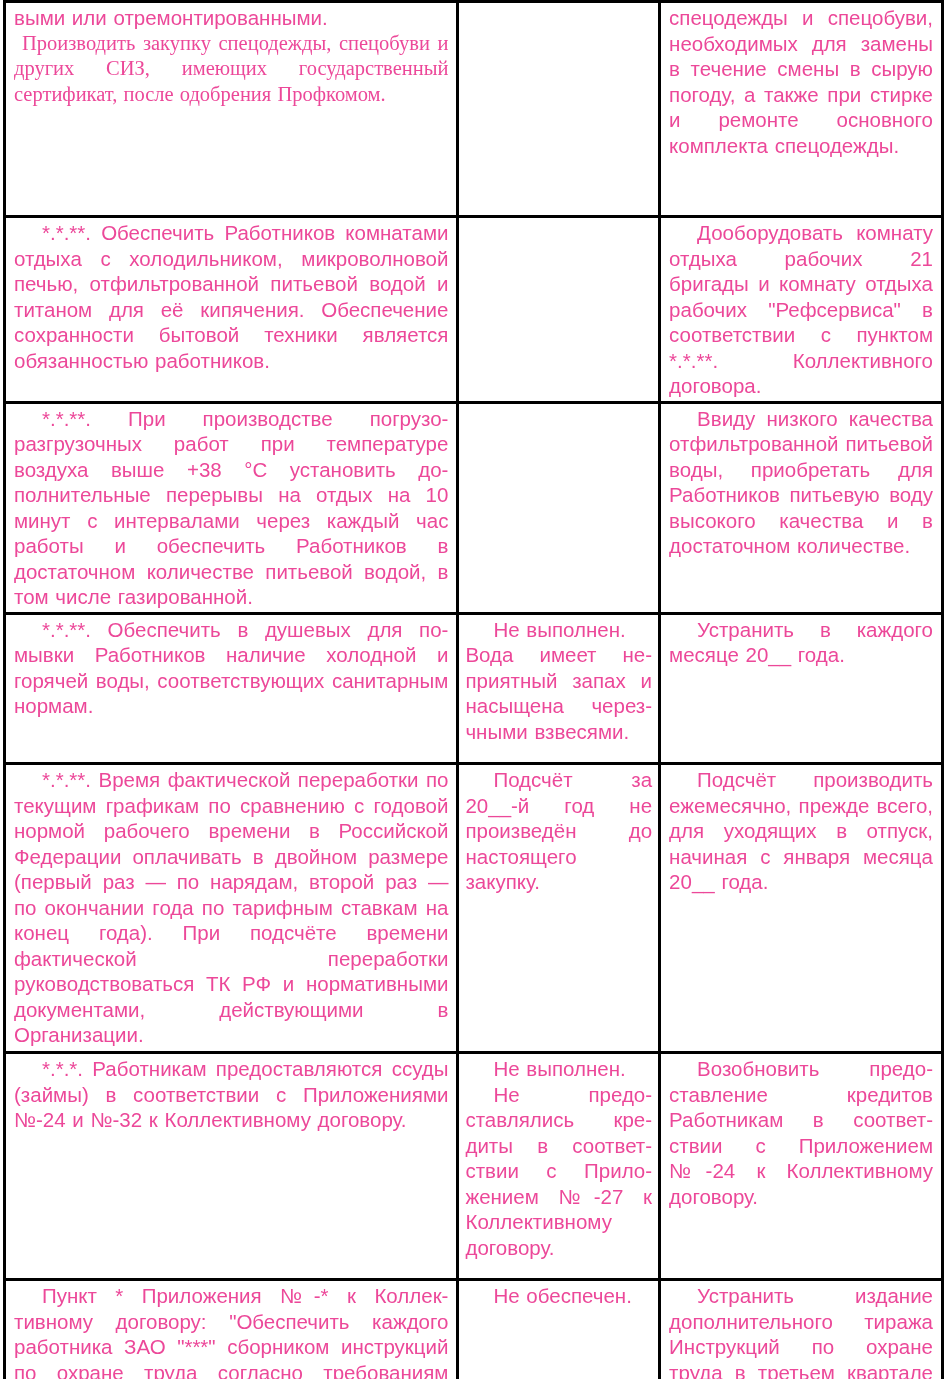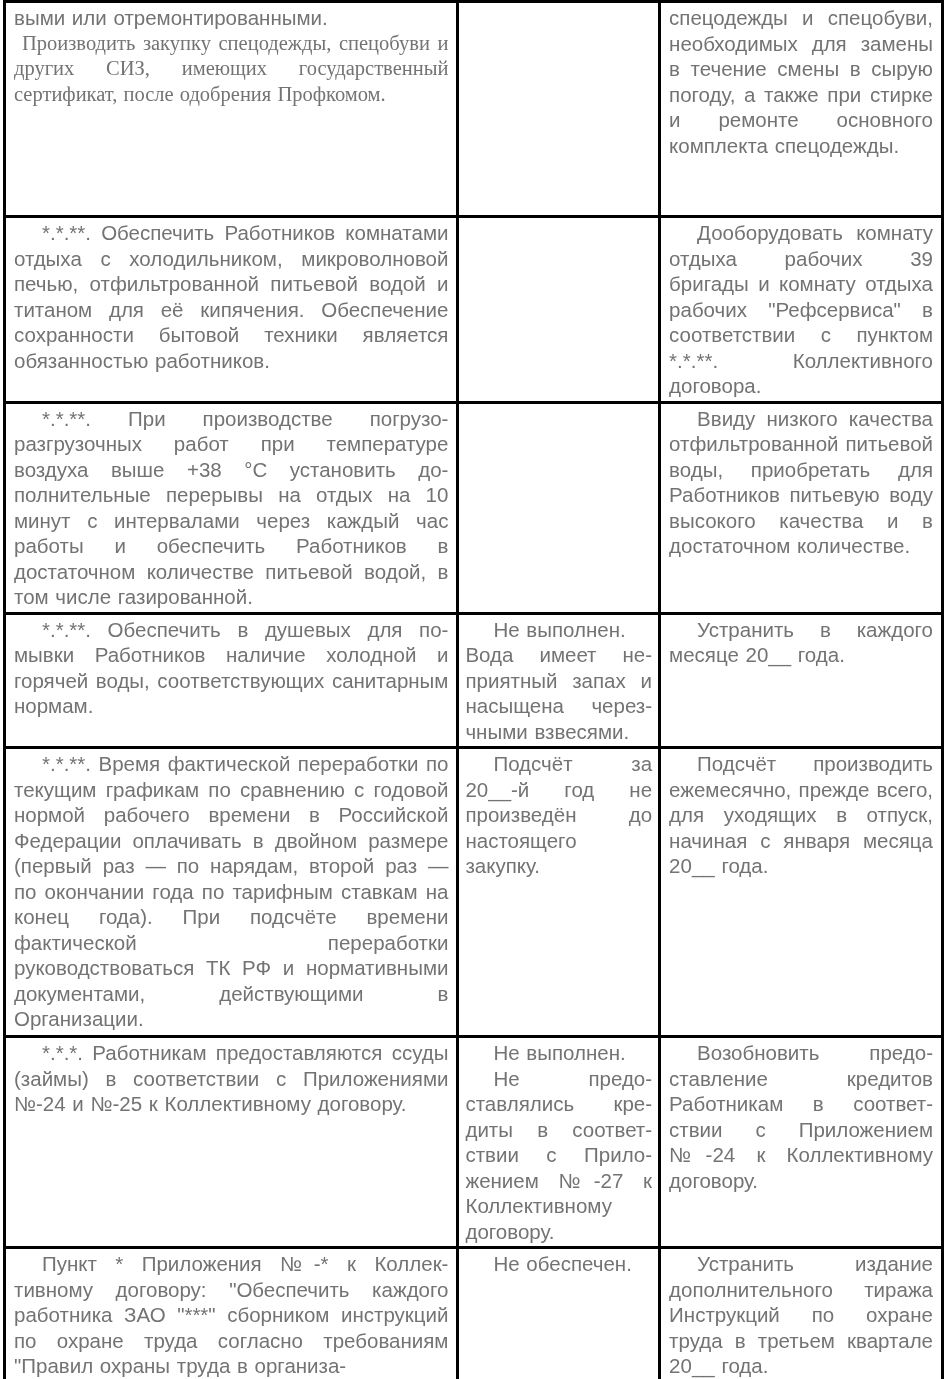--- a/index.html
+++ b/index.html
@@ -7,40 +7,40 @@
     padding: 0;
     background: #ffffff;
   }
   #page {
     position: relative;
     width: 947px;
     height: 1379px;
     overflow: hidden;
     background: #ffffff;
     font-family: "Liberation Sans", "DejaVu Sans", sans-serif;
-    color: #737373;
+    color: #ec4899;
   }
   table.doc-table {
     border-collapse: collapse;
     table-layout: fixed;
     width: 941px;
     margin-left: 3px;
   }
   table.doc-table col.w1 { width: 452px; }
   table.doc-table col.w2 { width: 201px; }
   table.doc-table col.w3 { width: 282px; }
   table.doc-table td {
     border: 3px solid #000000;
     vertical-align: top;
     padding: 2px 8px 2px 8px;
     overflow: hidden;
     font-size: 20.5px;
     line-height: 25.5px;
   }
-  table.doc-table td.col2 { padding: 2px 6px 2px 6px; }
+  table.doc-table td.col2 { padding: 2px 6px 18px 6px; }
   
   tbody tr:nth-child(1) { height: 215px; }
   tbody tr:nth-child(2) { height: 177px; }
   tbody tr:nth-child(3) { height: 211px; }
   tbody tr:nth-child(4) { height: 131px; }
   tbody tr:nth-child(5) { height: 289px; }
   tbody tr:nth-child(6) { height: 207px; }
   tbody tr:nth-child(7) { height: 126px; }
   p.para {
     margin: 0;
@@ -71,21 +71,21 @@
           <td class="col3">
             <p class="para">спецодежды и спецобуви, необходи­мых для замены в те­чение смены в сырую погоду, а также при стирке и ремонте ос­новного комплекта спецодежды.</p>
           </td>
         </tr>
         <tr>
           <td class="col1">
             <p class="para ind2">*.*.**. Обеспечить Работников комна­тами отдыха с холодильником, микро­волновой печью, отфильтрованной пи­тьевой водой и титаном для её кипяче­ния. Обеспечение сохранности бытовой техники является обязанностью работ­ников.</p>
           </td>
           <td class="col2"></td>
           <td class="col3">
-            <p class="para ind2">Дооборудовать ком­нату отдыха рабочих 39 бригады и комнату от­дыха рабочих "Рефсер­виса" в соответствии с пунктом *.*.**. Коллек­тивного договора.</p>
+            <p class="para ind2">Дооборудовать ком­нату отдыха рабочих 21 бригады и комнату от­дыха рабочих "Рефсер­виса" в соответствии с пунктом *.*.**. Коллек­тивного договора.</p>
           </td>
         </tr>
         <tr>
           <td class="col1">
             <p class="para ind2">*.*.**. При производстве погрузо-разгрузочных работ при температуре воздуха выше +38 °С установить до­полнительные перерывы на отдых на 10 минут с интервалами через каждый час работы и обеспечить Работников в достаточном количестве питьевой во­дой, в том числе газированной.</p>
           </td>
           <td class="col2"></td>
           <td class="col3">
             <p class="para ind2">Ввиду низкого каче­ства отфильтрованной питьевой воды, приоб­ретать для Работников питьевую воду высоко­го качества и в доста­точном количестве.</p>
           </td>
@@ -108,21 +108,21 @@
           </td>
           <td class="col2">
             <p class="para ind2">Подсчёт за 20__-й год не произведён до настоящего закупку.</p>
           </td>
           <td class="col3">
             <p class="para ind2">Подсчёт произво­дить ежемесячно, прежде всего, для ухо­дящих в отпуск, начи­ная с января месяца 20__ года.</p>
           </td>
         </tr>
         <tr>
           <td class="col1">
-            <p class="para ind2">*.*.*. Работникам предоставляются ссуды (займы) в соответствии с Прило­жениями №-24 и №-25 к Коллективному договору.</p>
+            <p class="para ind2">*.*.*. Работникам предоставляются ссуды (займы) в соответствии с Прило­жениями №-24 и №-32 к Коллективному договору.</p>
           </td>
           <td class="col2">
             <p class="para ind2">Не выполнен.</p>
             <p class="para ind2">Не предо­ставлялись кре­диты в соответ­ствии с Прило­жением №-27 к Коллективному договору.</p>
           </td>
           <td class="col3">
             <p class="para ind2">Возобновить предо­ставление кредитов Работникам в соответ­ствии с Приложением №-24 к Коллективному договору.</p>
           </td>
         </tr>
         <tr>

